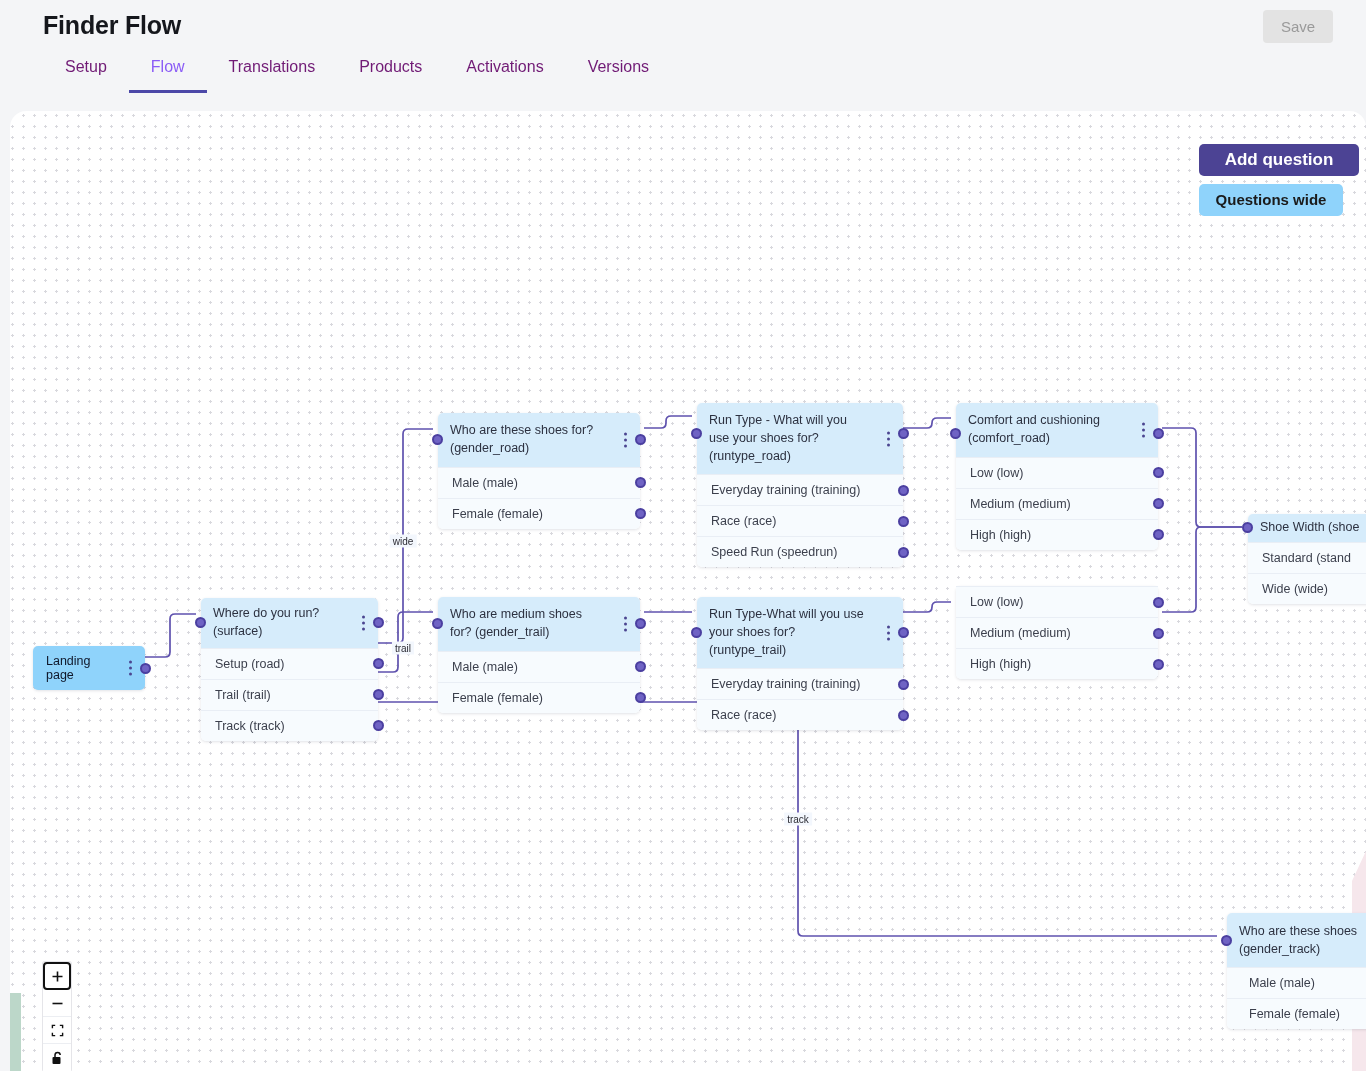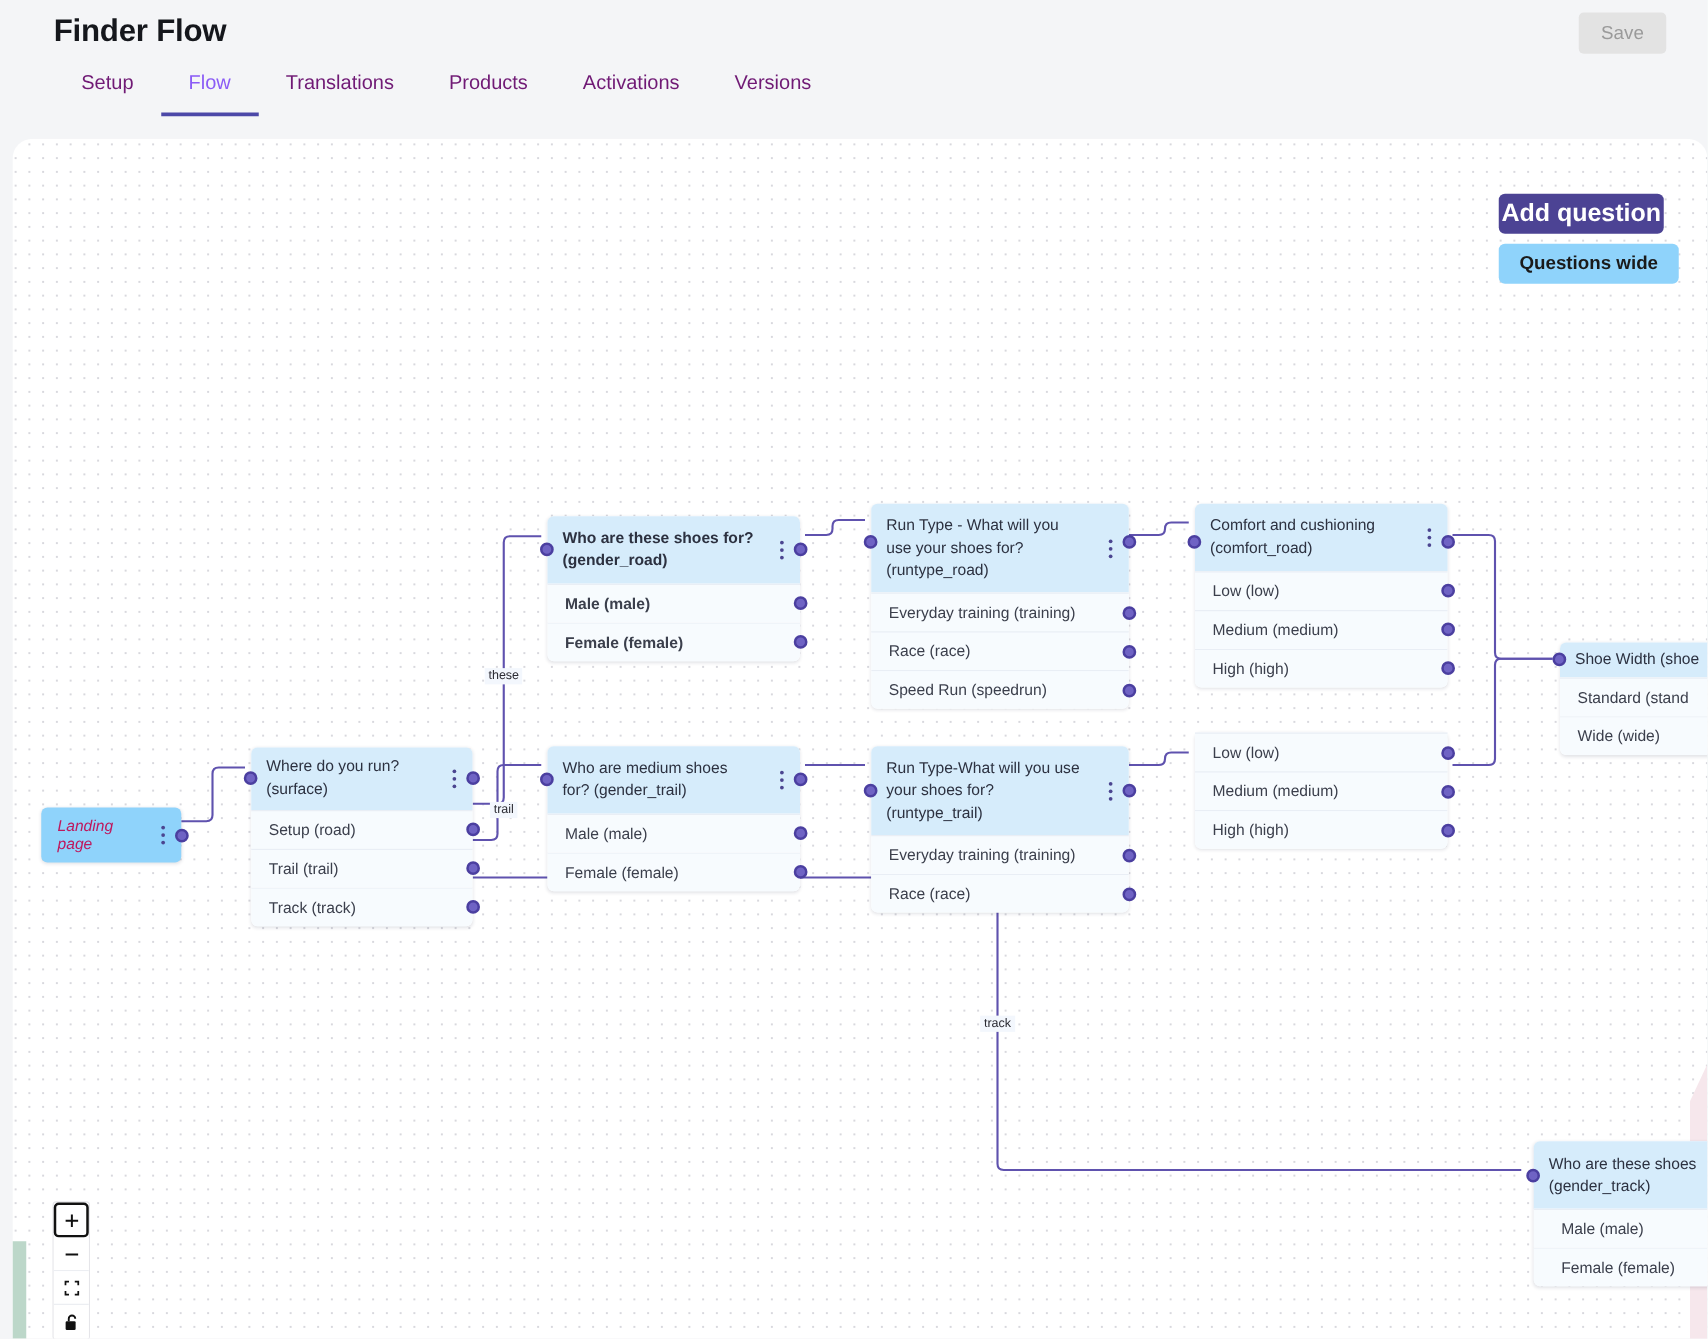--- a/index.html
+++ b/index.html
@@ -44,25 +44,24 @@
     background-size: 11px 11px;
     background-position: 8px 10px;
     border-top-left-radius: 16px;
     border-top-right-radius: 16px;
     overflow: hidden;
   }
 
   
   .canvas-actions { position: absolute; right: 23px; top: 33px; width: 144px; z-index: 30; }
   .btn-add-question {
-    display: block; width: 132px; height: 32px; line-height: 32px;
-    background: #4c4394; color: #fff; font-size: 20px; font-weight: bold;
+    display: block; width: 160px; height: 32px; line-height: 32px;
+    background: #4c4394; color: #fff; font-size: 17px; font-weight: bold;
     border: none; border-radius: 5px; text-align: center; cursor: pointer;
     font-family: "Liberation Sans", sans-serif;
-    margin-top: 11px;
   }
   .btn-questions-page {
     display: block; width: 144px; height: 32px; line-height: 32px;
     margin-top: 8px;
     background: #8fd3fb; color: #1a1a1a; font-size: 15px; font-weight: bold;
     border: none; border-radius: 5px; text-align: center; cursor: pointer;
     font-family: "Liberation Sans", sans-serif;
   }
 
   
@@ -111,23 +110,22 @@
     background: #6f63c4; border: 2px solid #4b3fa0; z-index: 20; cursor: pointer;
   }
   .handle.in  { left: -6px; }
   .handle.out { right: -6px; }
 
   
   .landing {
     position: absolute; z-index: 10;
     background: #8fd3fb; border-radius: 5px;
     padding: 8px 34px 8px 13px;
-    font-size: 12.5px; color: #be185d;
+    font-size: 12.5px; color: #0f172a;
     box-shadow: 0 1px 3px rgba(20,30,60,0.13);
-    font-style: italic;
   }
 
   
   .zoom-controls {
     position: absolute; left: 33px; bottom: 0; width: 28px; z-index: 40;
     background: #fff; border-radius: 2px;
     box-shadow: 0 0 0 1px #e5e5e9;
   }
   .zc-btn {
     width: 28px; height: 27px; display: flex; align-items: center; justify-content: center;
@@ -193,21 +191,21 @@
         <path d="M1152,317 H1181 Q1186,317 1186,322 V411 Q1186,416 1191,416 H1232"></path>
 
         <path d="M634,501 H682"></path>
 
         <path d="M893,501 H917 Q922,501 922,496 V496 Q922,491 927,491 H941"></path>
 
         <path d="M1152,501 H1181 Q1186,501 1186,496 V421 Q1186,416 1191,416 H1232"></path>
       </g>
     </svg>
 
-    <div class="edge-label" style="left:393px; top:430px;">these</div>
+    <div class="edge-label" style="left:393px; top:430px;">wide</div>
     <div class="edge-label" style="left:393px; top:537px;">trail</div>
     <div class="edge-label" style="left:788px; top:708px;">track</div>
 
     <div class="landing" style="left:23px; top:535px; width:112px;">
       <span>Landing page</span>
       <span class="kebab">
           <i></i>
           <i></i>
           <i></i>
         </span>
@@ -232,21 +230,21 @@
       <div class="opt">
         <span>Trail (trail)</span>
         <span class="handle out" style="top:50%; margin-top:-5.5px;"></span>
       </div>
       <div class="opt">
         <span>Track (track)</span>
         <span class="handle out" style="top:50%; margin-top:-5.5px;"></span>
       </div>
     </div>
 
-    <div class="node" style="left:428px; top:302px; width:202px;font-weight:bold;">
+    <div class="node" style="left:428px; top:302px; width:202px;">
       <div class="node-header">
         <span>Who are these shoes for? (gender_road)</span>
         <span class="kebab">
             <i></i>
             <i></i>
             <i></i>
           </span>
         <span class="handle in" style="top:50%; margin-top:-5.5px;"></span>
         <span class="handle out" style="top:50%; margin-top:-5.5px;"></span>
       </div>

